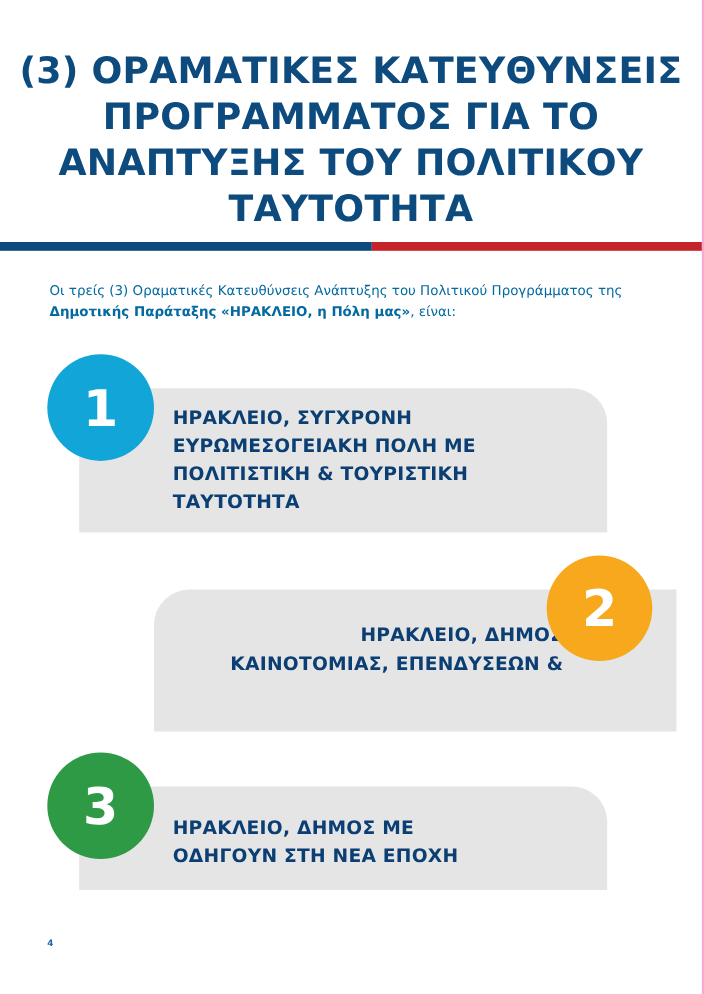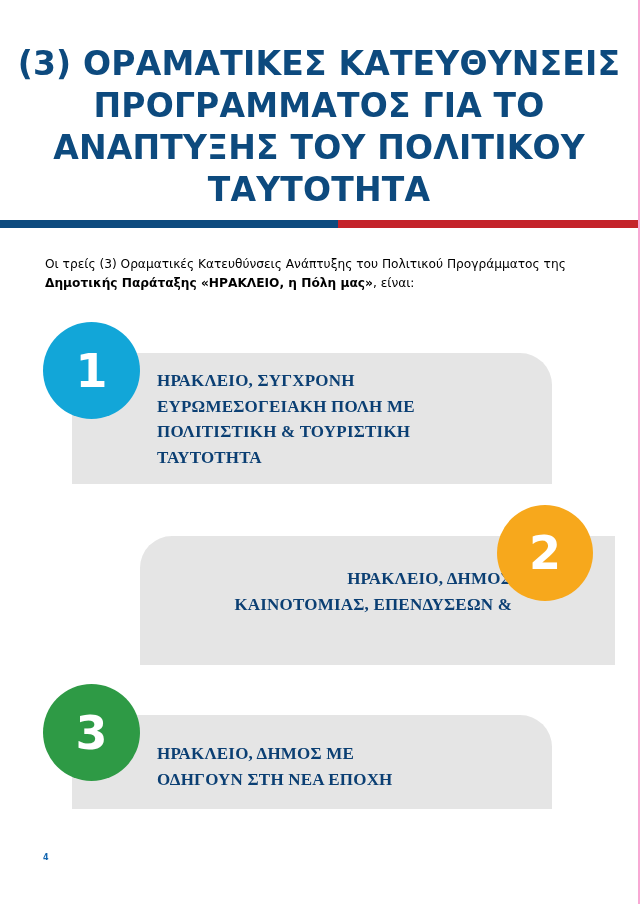--- a/index.html
+++ b/index.html
@@ -49,21 +49,21 @@
     .divider .red { flex: 1; height: 100%; background: #c4232a; }
 
     .intro {
       position: absolute;
       left: 45px;
       top: 255px;
       width: 560px;
       font-family: "DejaVu Sans", sans-serif;
       font-size: 12.2px;
       line-height: 19px;
-      color: #000000;
+      color: #0369a1;
       margin: 0;
     }
     .intro .bold { font-weight: bold; }
 
     .card {
       position: absolute;
       background: #e5e5e5;
     }
     .card.c1 { left: 72px; top: 353px; width: 480px; height: 131px; border-top-right-radius: 32px; }
     .card.c2 { left: 140px; top: 536px; width: 453px; height: 129px; border-top-left-radius: 32px; padding-left: 22px; }
@@ -72,21 +72,21 @@
     .card-text {
       position: absolute;
       color: #0b3f73;
       font-family: "DejaVu Sans", sans-serif;
       font-weight: bold;
       font-size: 17px;
       line-height: 25.5px;
       letter-spacing: 0.2px;
       margin: 0;
     }
-    .card-text span { display: block; white-space: nowrap; font-family: Liberation Serif, serif; }
+    .card-text span { display: block; white-space: nowrap; }
     .c1 .card-text { left: 85px; top: 15px; text-align: left; }
     .c2 .card-text { right: 103px; top: 30px; text-align: right; }
     .c3 .card-text { left: 85px; top: 26px; text-align: left; }
 
     .badge {
       position: absolute;
       width: 97px;
       height: 97px;
       border-radius: 50%;
       display: flex;

